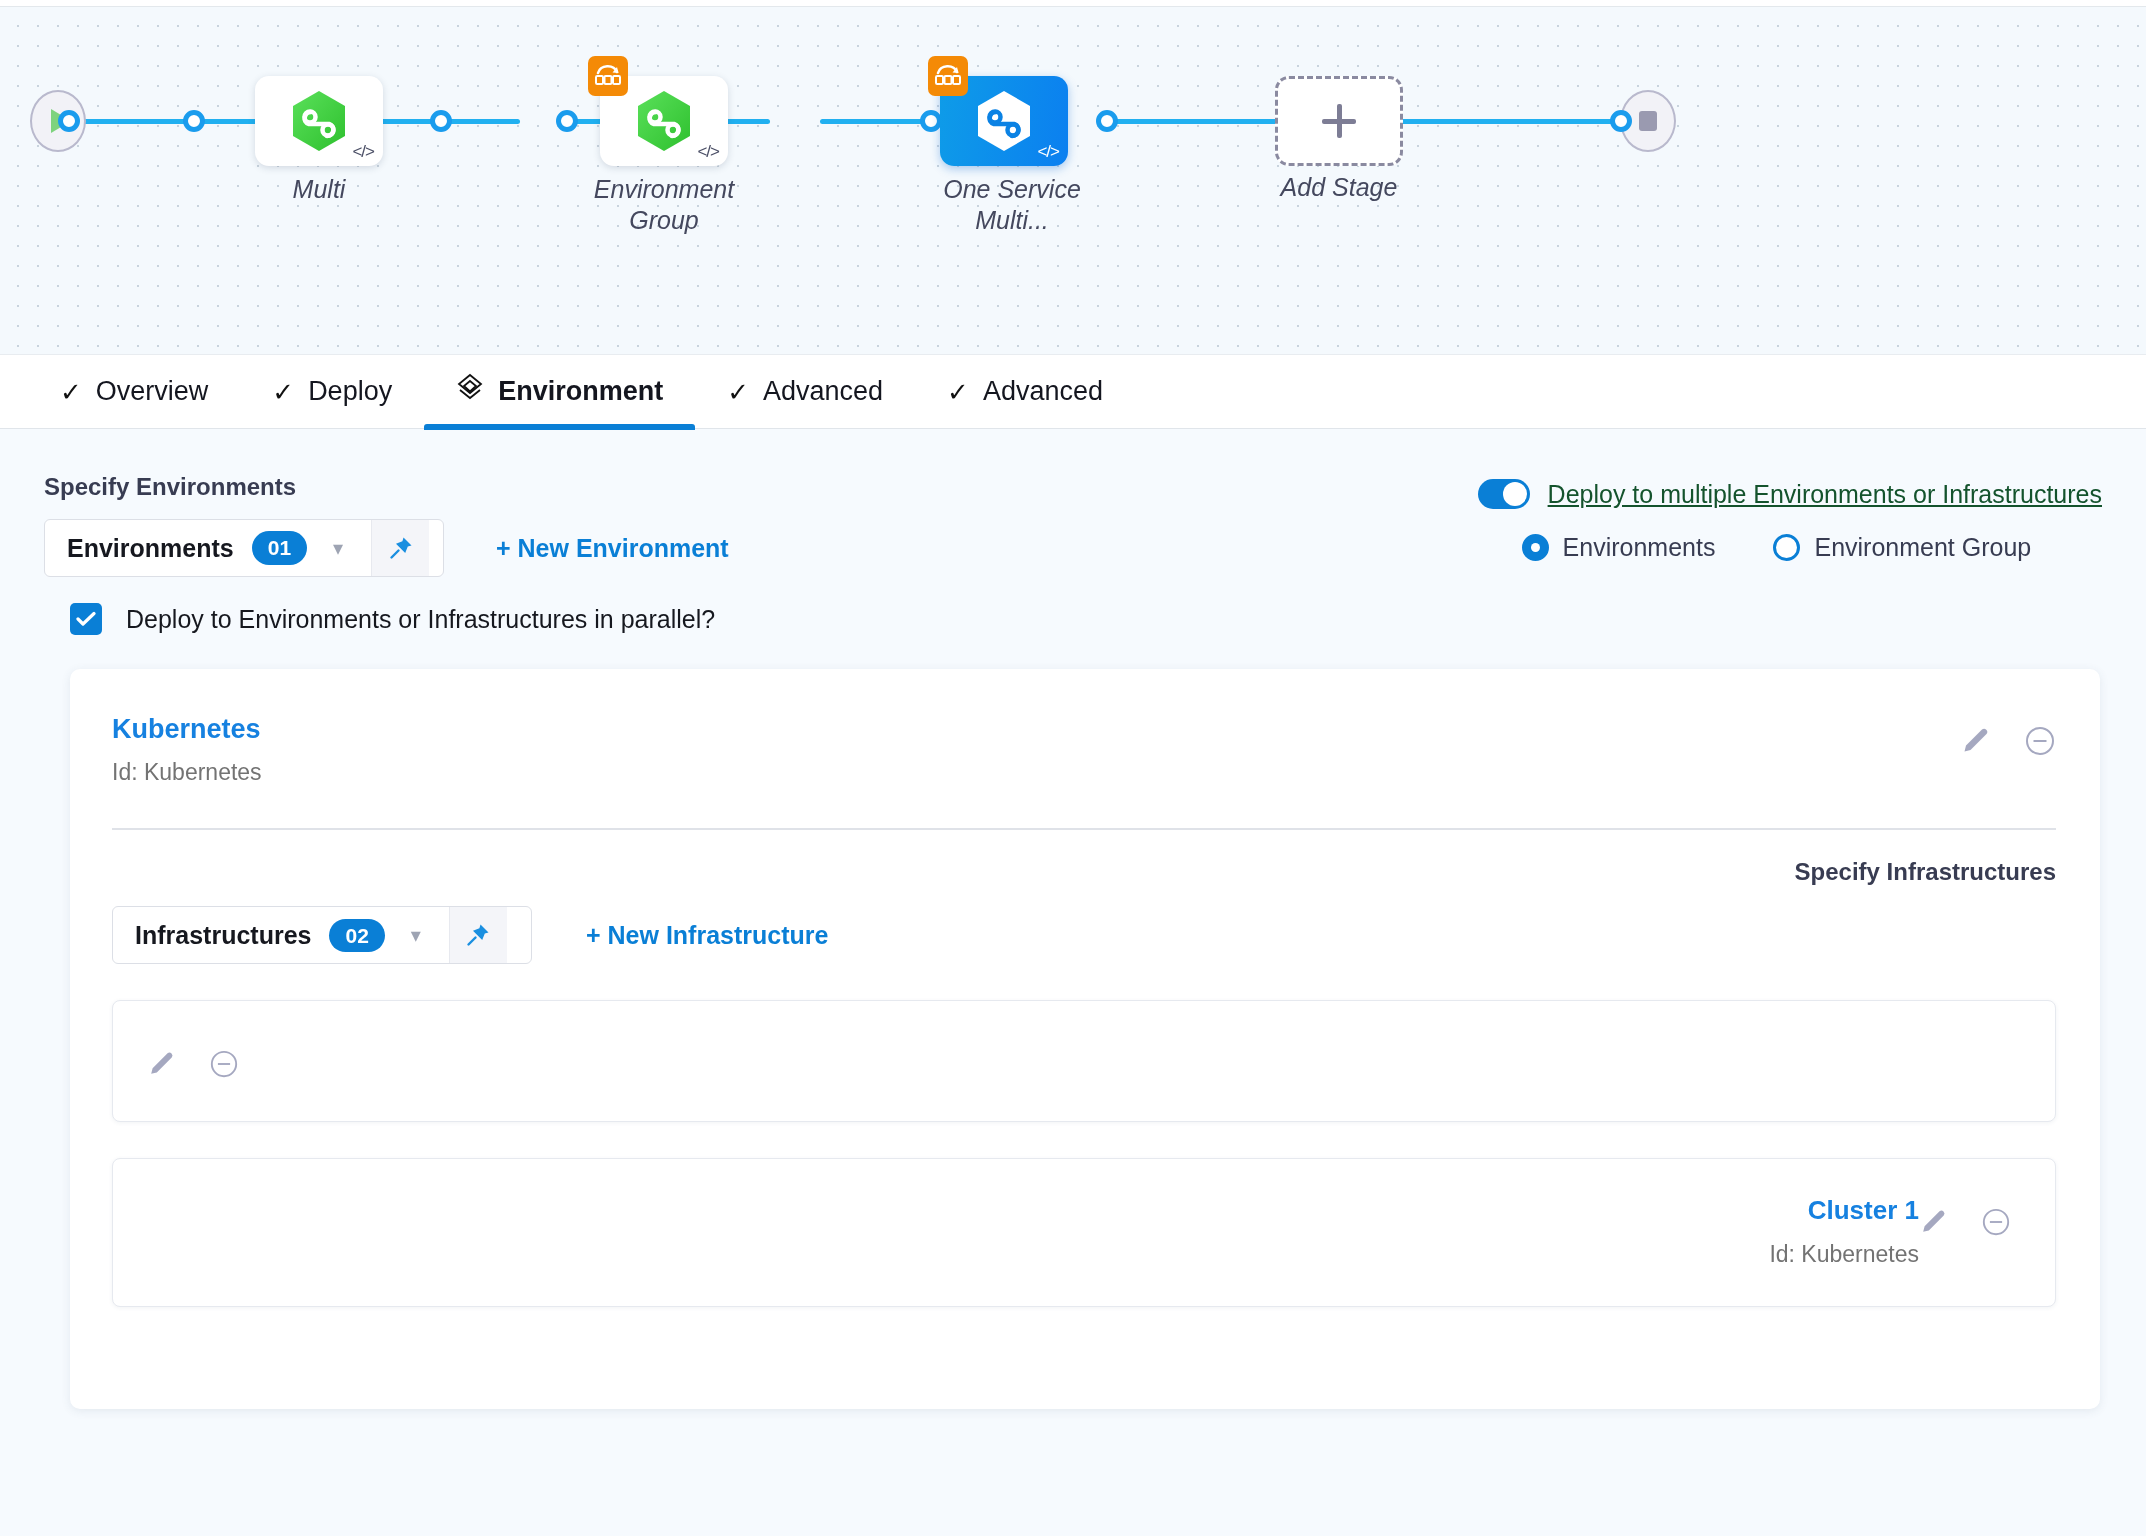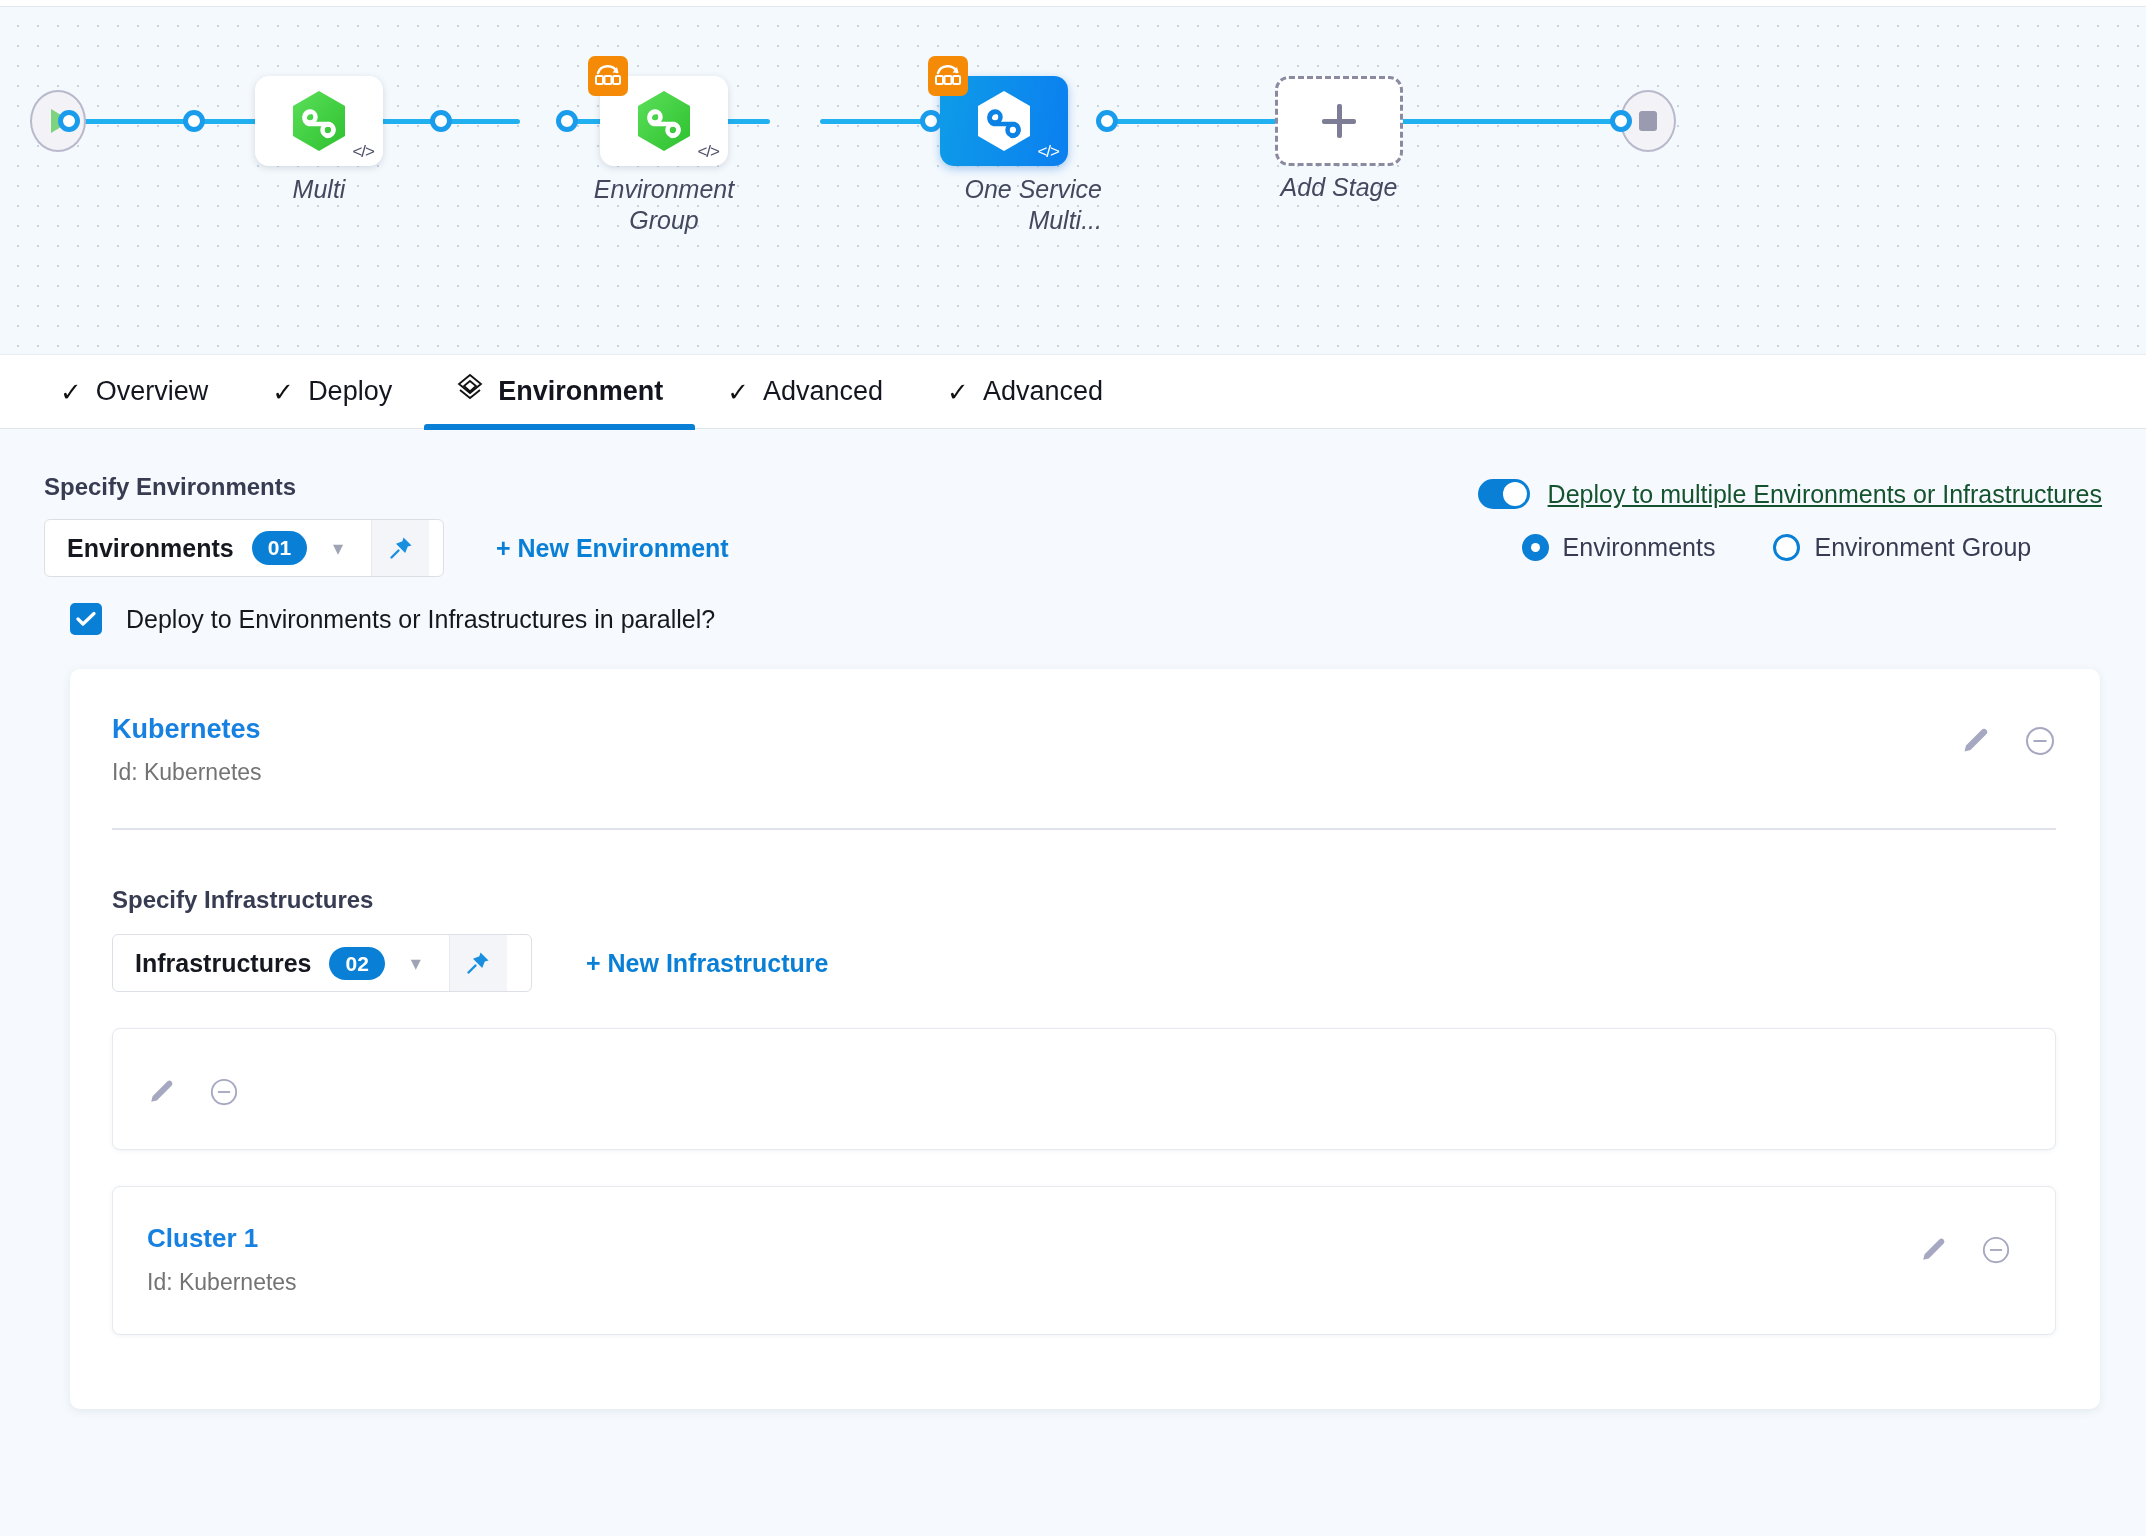--- a/index.html
+++ b/index.html
@@ -233,21 +233,21 @@
     padding: 42px 44px 46px 42px;
     min-height: 740px;
   }
   .envhead { display:flex; align-items:flex-start; }
   .envhead .meta { flex: 1; }
   .entity-name { font-size: 27px; color: #1681e0; font-weight: bold; line-height: 1.35;}
   .entity-id { font-size: 23px; color: #737373; margin-top: 12px;}
   .icon-actions { display:flex; align-items:center; gap: 34px; padding-top: 14px;}
   .divider { height: 2px; background: #dfe2e8; margin: 42px 0 0 0; }
 
-  #infra-block { padding-left: 0px; margin-top: 56px; }
+  #infra-block { padding-left: 0px; margin-top: 28px; text-align: right; }
   #row-infra { display:flex; align-items:center; gap: 54px; margin-top: 20px; }
 
   .subcard {
     margin-top: 36px;
     border: 1px solid #e6e9ef;
     border-radius: 8px;
     background: #fff;
     box-shadow: 0 1px 4px rgba(60,80,110,.07);
     padding: 34px 44px 38px 34px;
     display: flex; align-items: flex-start;
@@ -325,21 +325,21 @@
     <svg class="hexicon" viewBox="0 0 56 62">
       <path d="M28 1 L54 16 L54 46 L28 61 L2 46 L2 16 Z" fill="#ffffff"></path>
       <path d="M20 22 c-7 0 -9 10 -2 12 l20 0 c7 2 5 12 -2 12" stroke="#0b82e4" stroke-width="4.5" fill="none" stroke-linecap="round"></path>
       <circle cx="19" cy="27" r="5.5" stroke="#0b82e4" stroke-width="4.5" fill="none"></circle>
       <circle cx="37" cy="40" r="5.5" stroke="#0b82e4" stroke-width="4.5" fill="none"></circle>
     </svg>
     <span class="codeglyph">&lt;/&gt;</span>
   </div>
   <div class="dot" style="left:920px;"></div>
   <div class="dot" style="left:1096px;"></div>
-  <div class="nodelabel" style="left:922px;text-align:right;">One Service Multi...</div>
+  <div class="nodelabel" style="left:922px;">One Service Multi...</div>
 
   <div class="addstage" style="left:1275px;">
     <span class="plus-v"></span>
     <span class="plus-h"></span>
   </div>
   <div class="nodelabel" style="left:1249px;top:166px;">Add Stage</div>
 
   <div class="dot" style="left:1610px;"></div>
   <div class="endcap" style="left:1620px;">
     <div class="stop-sq"></div>

